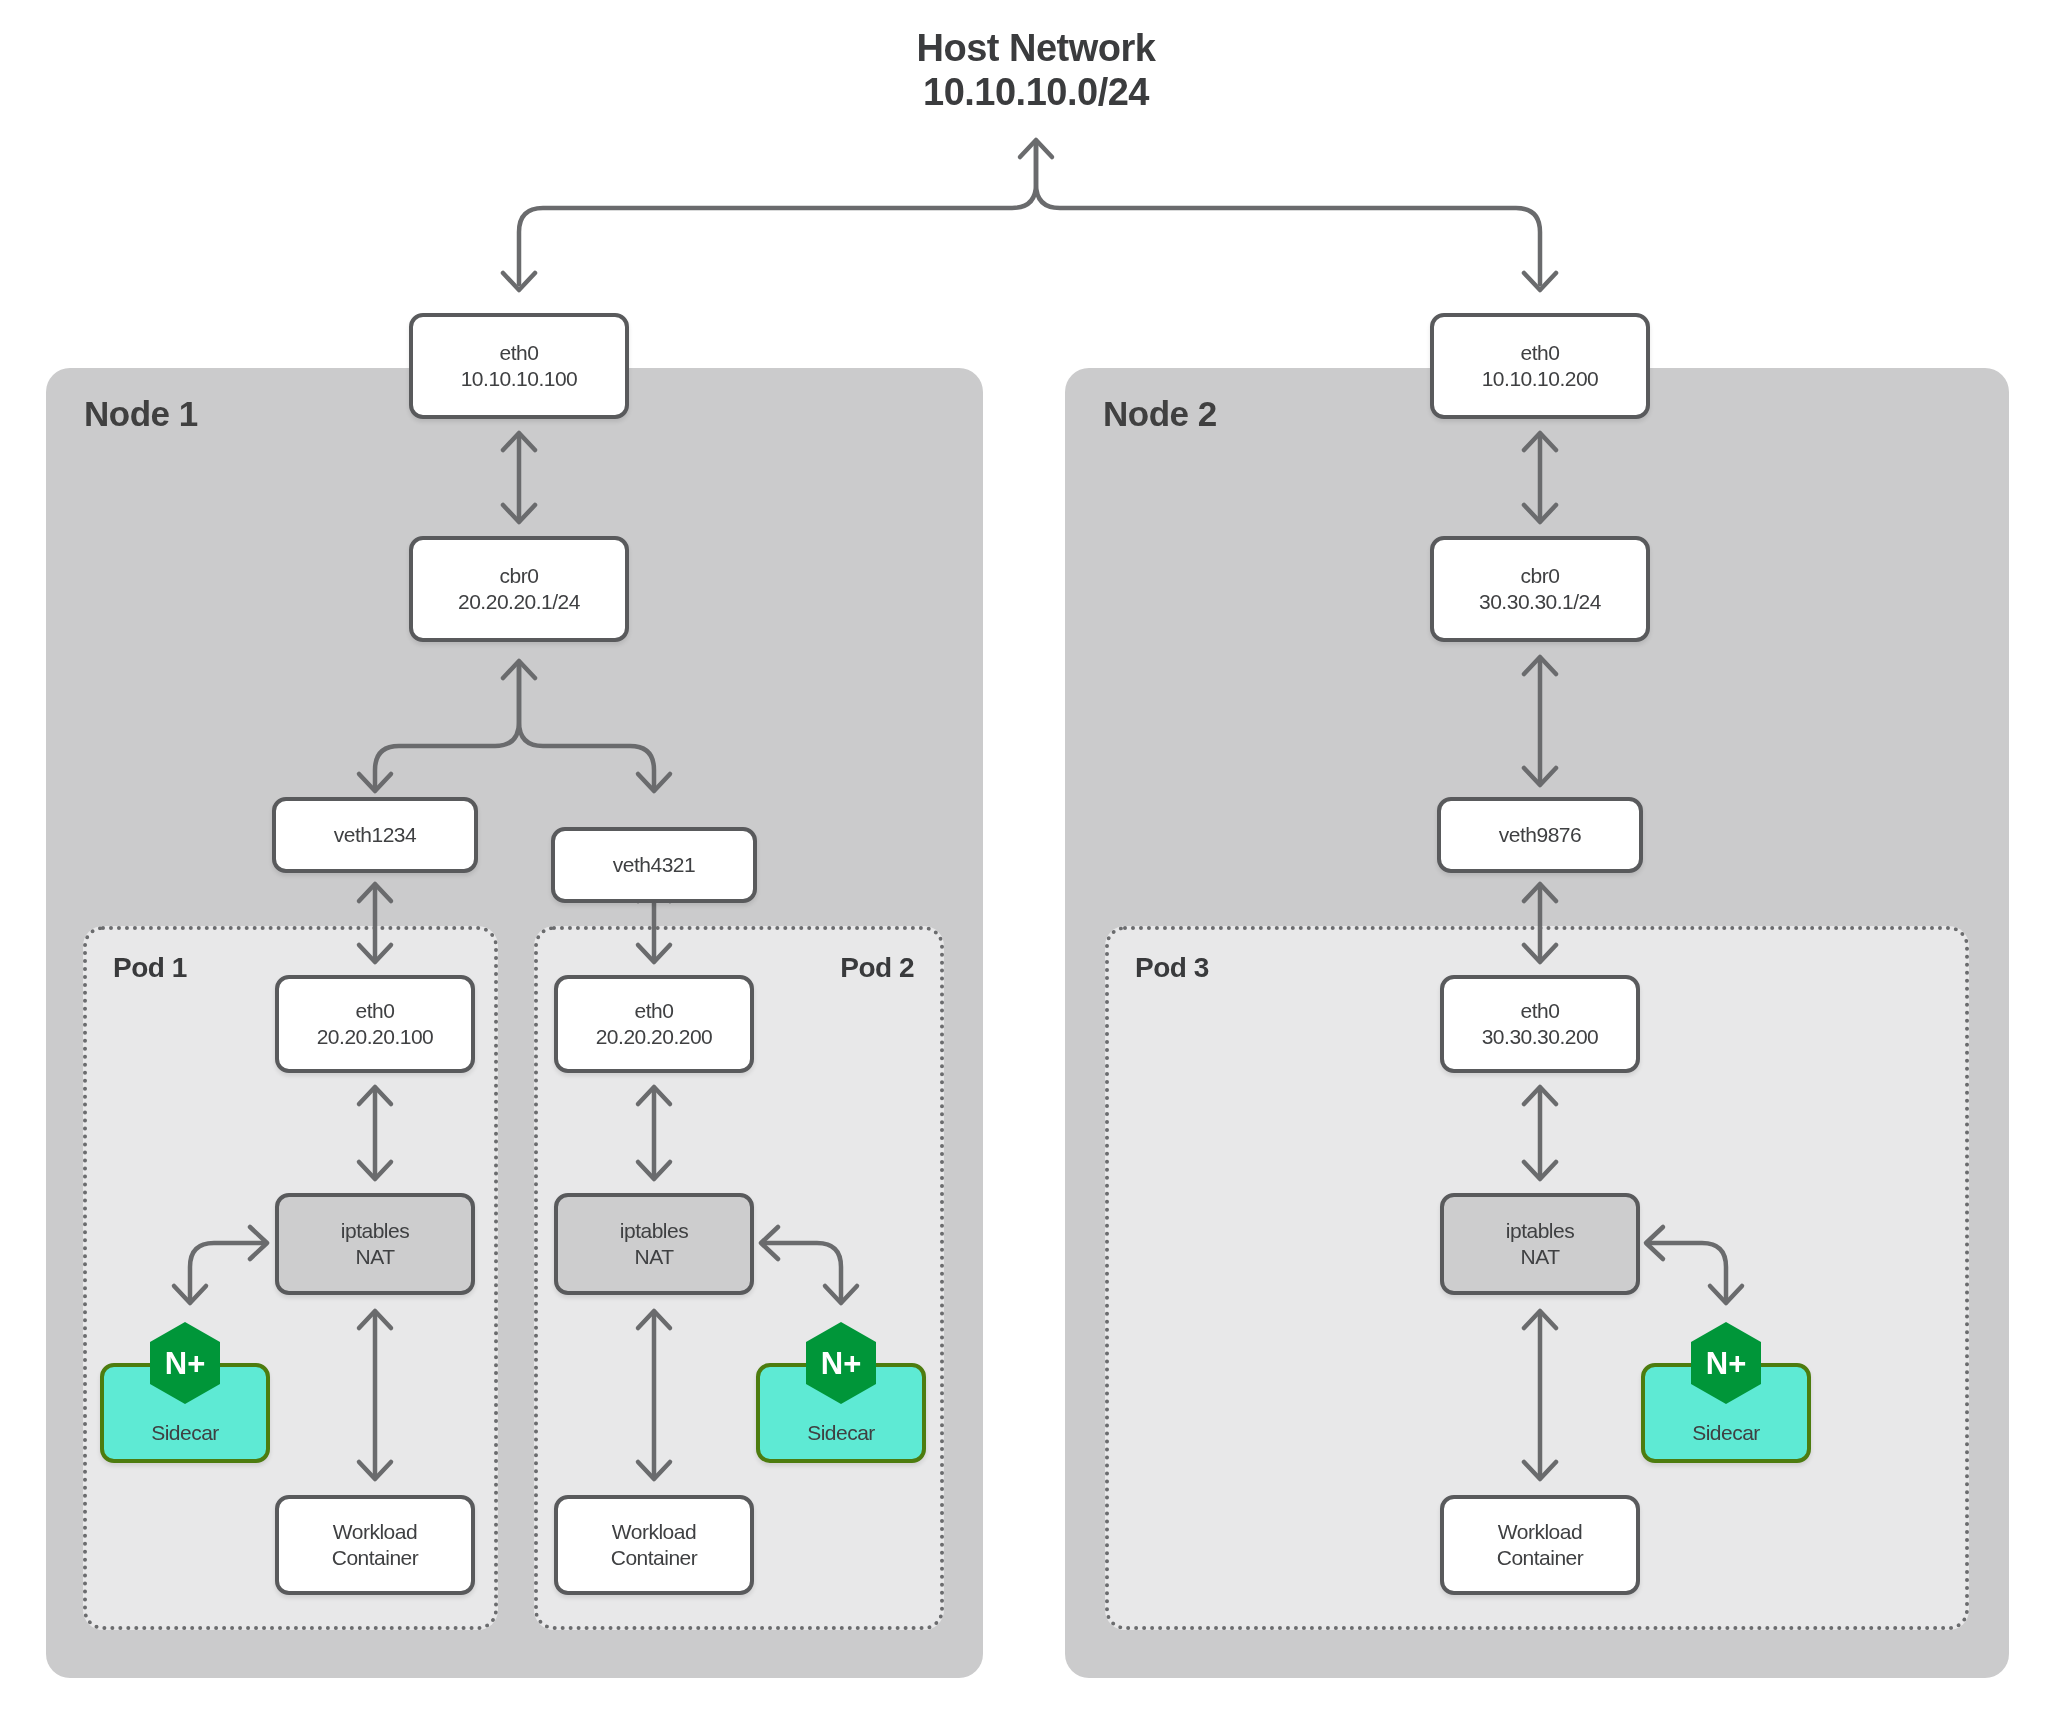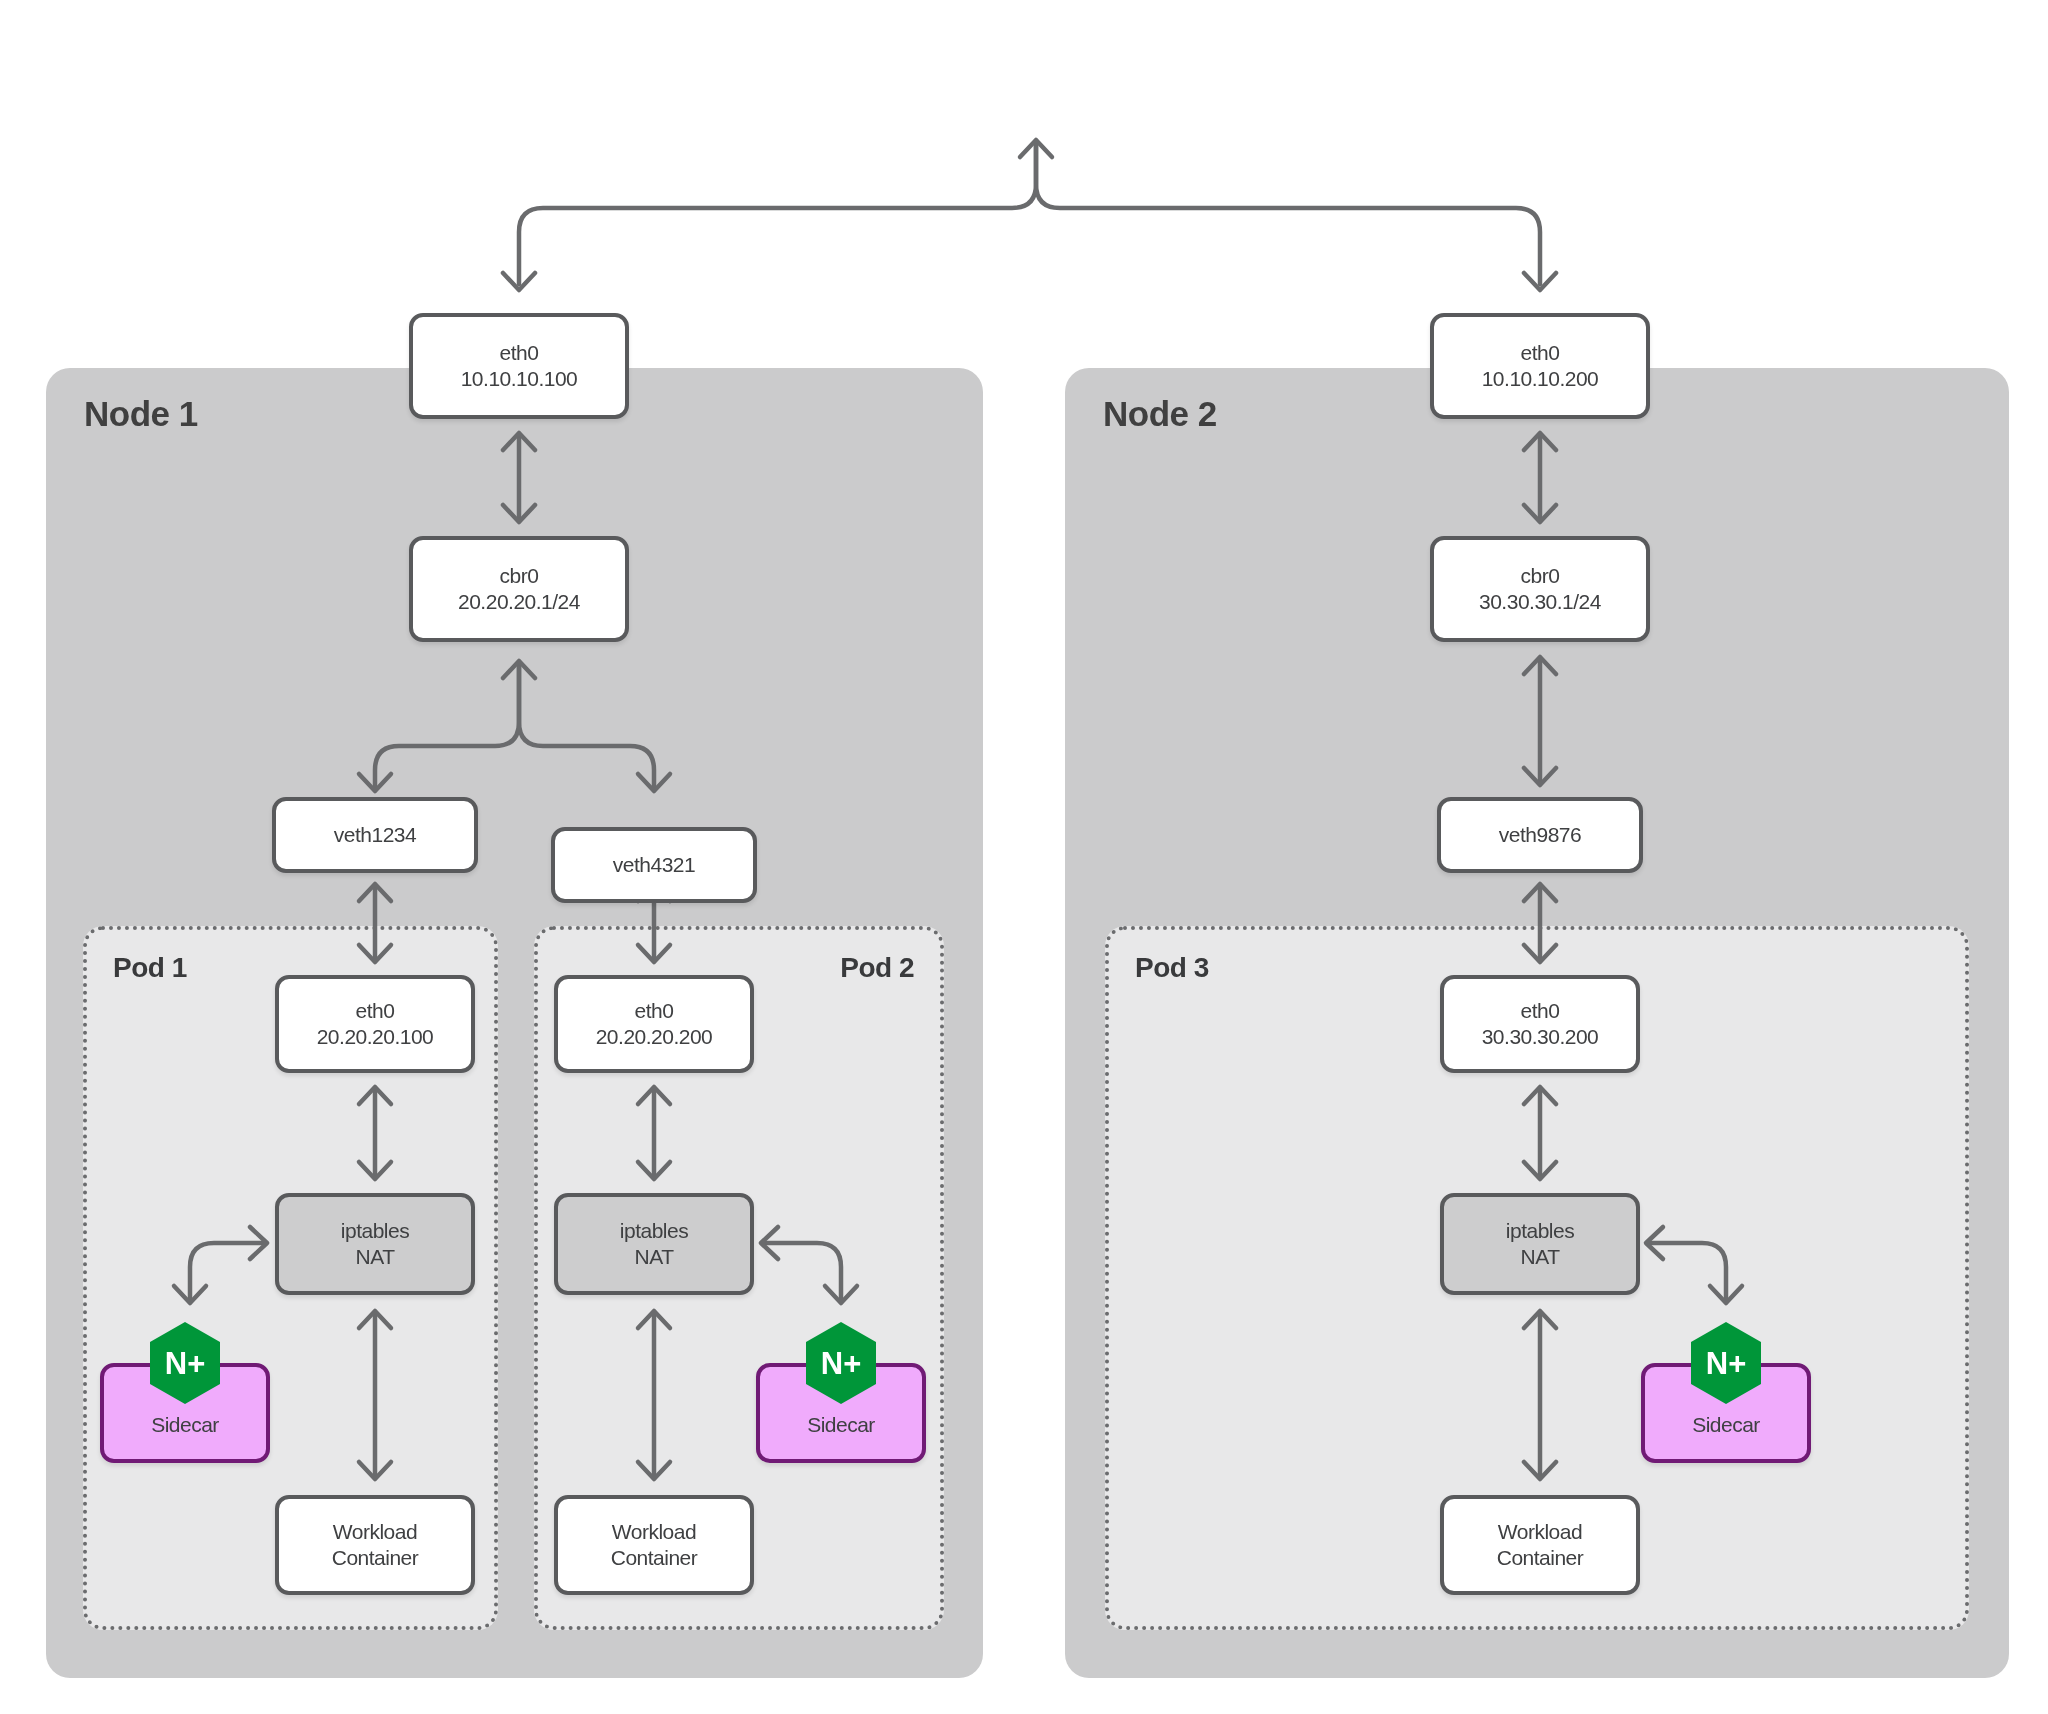--- a/index.html
+++ b/index.html
@@ -32,40 +32,44 @@
   .pod-label.right{right:26px;text-align:center;}
   .box{
     position:absolute;background:#ffffff;border:4px solid #595a5c;
     border-radius:14px;box-sizing:border-box;
     display:flex;flex-direction:column;align-items:center;justify-content:center;
     font-size:21px;line-height:1.26;color:#3f4042;text-align:center;
     letter-spacing:-0.5px;box-shadow:0 3px 4px rgba(0,0,0,0.10);
   }
   .box.nat{background:#cdcdce;}
   .box.sidecar{
-    background:#f0abfc;border:4px solid #701a75;
-    justify-content:flex-end;padding-bottom:21px;
+    background:#5eead4;border:4px solid #4d7c0f;
+    justify-content:flex-end;padding-bottom:13px;
   }
   .arrows{position:absolute;left:0;top:0;z-index:5;}
   .arrows path{
     fill:none;stroke:#6a6b6d;stroke-width:4.5;
     stroke-linecap:round;stroke-linejoin:round;
   }
   .lvl-boxes{z-index:6;}
   .hex{position:absolute;z-index:7;}
   .hex text{
     font-family:"Liberation Sans","DejaVu Sans",sans-serif;
     font-weight:bold;font-size:31px;fill:#ffffff;
   }
 </style>
 </head>
 <body>
 
 <div class="canvas">
 
+  <div class="title">
+    <div>Host Network</div>
+    <div>10.10.10.0/24</div>
+  </div>
 
   <div class="node" style="left:46px;top:368px;width:937px;height:1310px;">
     <div class="node-label">Node 1</div>
   </div>
   <div class="node" style="left:1065px;top:368px;width:944px;height:1310px;">
     <div class="node-label">Node 2</div>
   </div>
 
   <div class="pod" style="left:83px;top:926px;width:415px;height:704px;">
     <div class="pod-label left">Pod 1</div>

